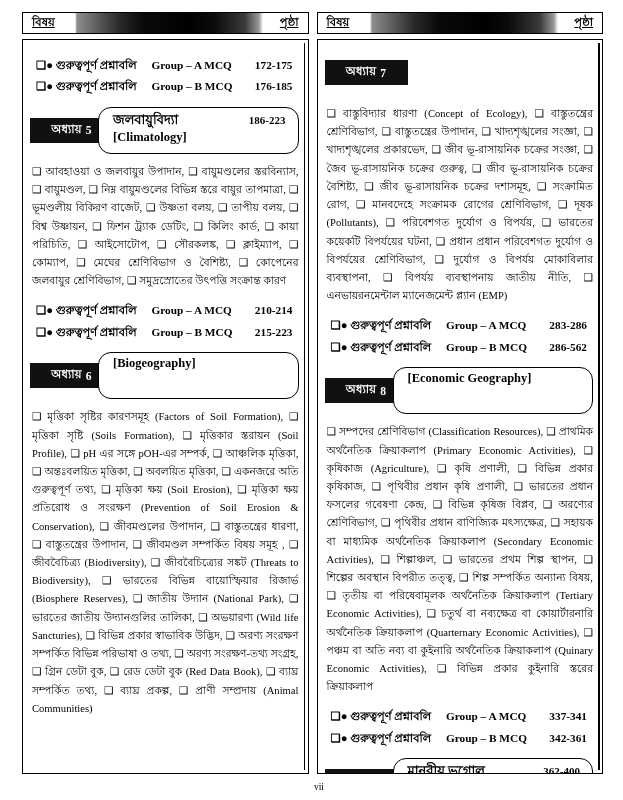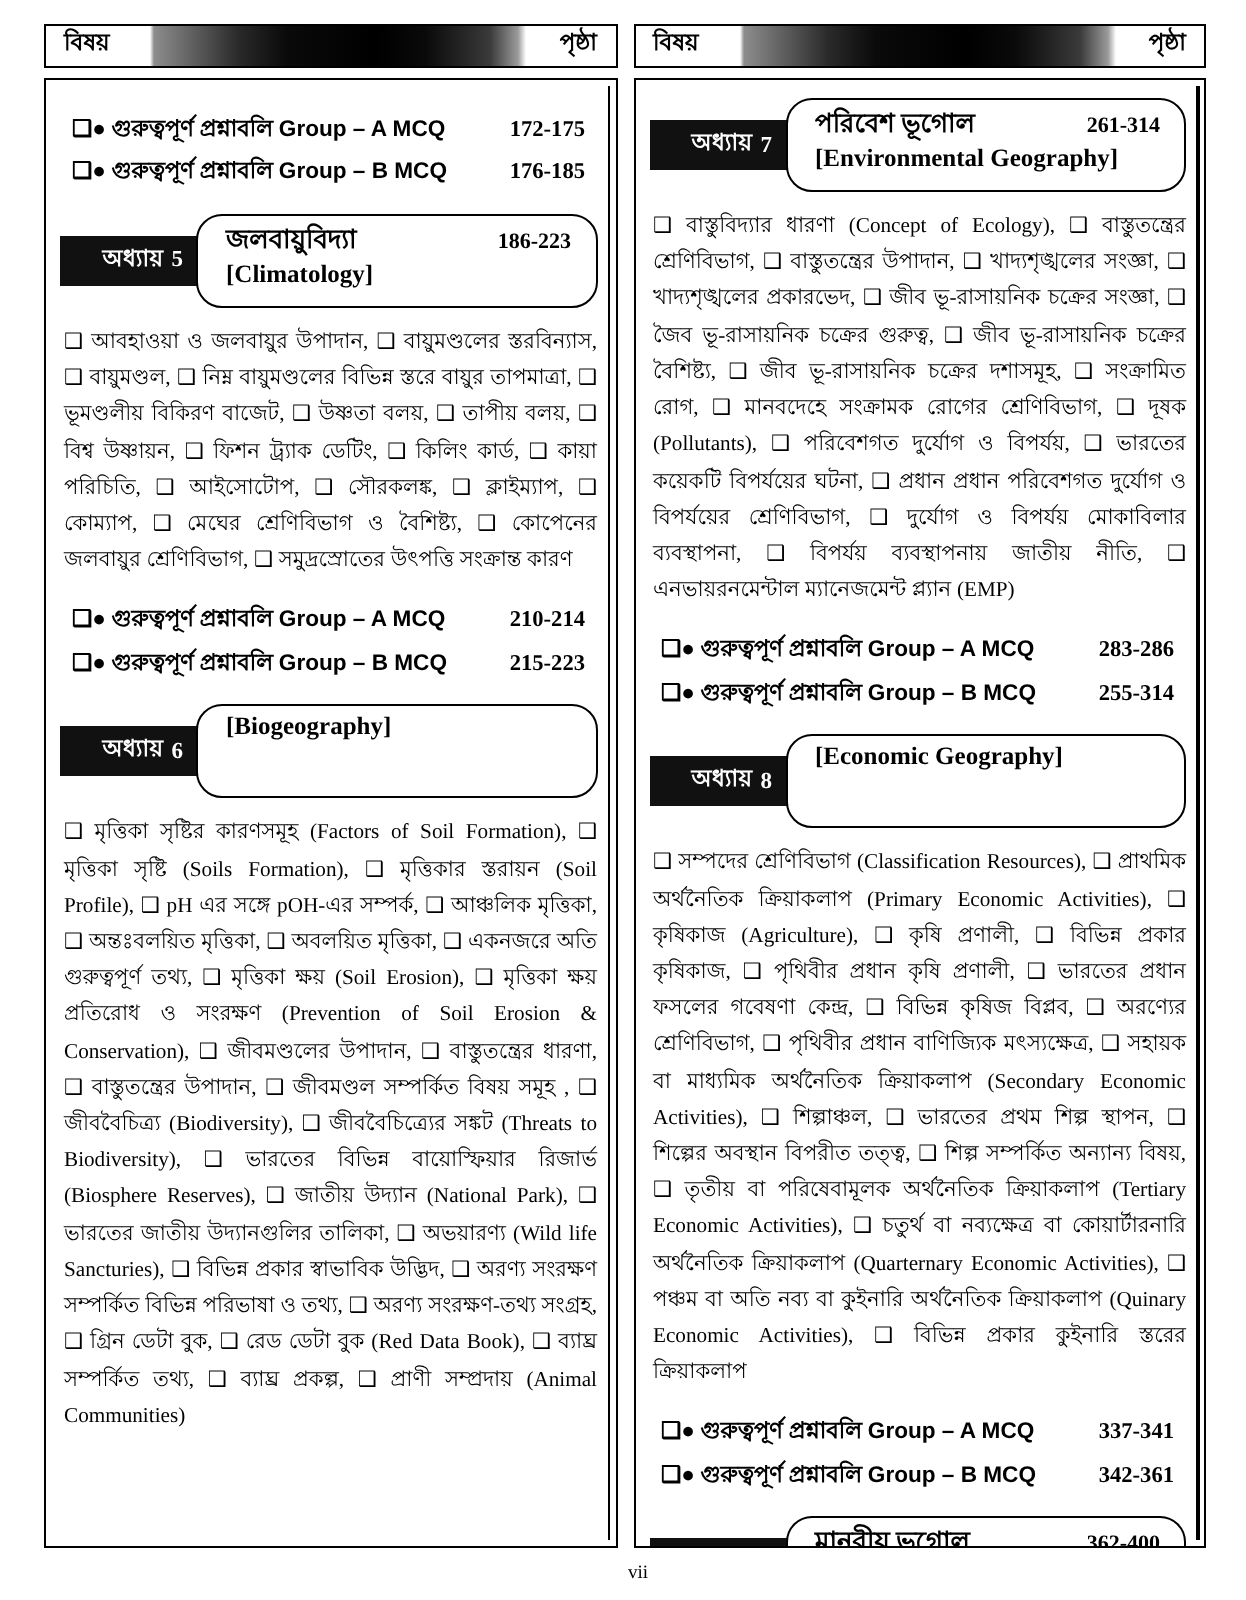--- a/index.html
+++ b/index.html
@@ -52,20 +52,21 @@
   }
   .header-bar .hdr-label {
     font-size: 11.5px;
     font-weight: bold;
     color: #000;
     background: #fff;
     padding: 1px 7px 2px 7px;
     line-height: 1.25;
     white-space: nowrap;
     z-index: 2;
+    text-decoration: underline;
   }
   .header-bar .hdr-left { margin-left: 2px; }
   .header-bar .hdr-right { margin-right: 2px; }
 
   
   .col-frame {
     flex: 1;
     border: 1.4px solid #000;
     position: relative;
     padding: 5px 7px 6px 7px;
@@ -161,22 +162,23 @@
     display: flex;
     align-items: baseline;
     justify-content: space-between;
     font-size: 11.3px;
     font-weight: bold;
     padding: 2.5px 4px 2.5px 6px;
     line-height: 1.5;
   }
   .mcq-label { white-space: nowrap; }
   .mcq-label .grp {
-    font-family: Liberation Sans, sans-serif;
-    font-weight: bold;
+    font-family: Liberation Serif, serif;
+    font-weight: bold;
+    margin-left: 12px;
   }
   .mcq-pages {
     font-family: "Liberation Serif", serif;
     font-weight: bold;
     font-size: 11.3px;
     white-space: nowrap;
     padding-right: 4px;
   }
 
   
@@ -276,43 +278,36 @@
         <span class="hdr-label hdr-right">পৃষ্ঠা</span>
       </div>
 
       <div class="col-frame">
 
         <div class="chapter" style="margin-top:4px;">
           <div class="chapter-tab">
             <span>অধ্যায়</span>
               <span class="ch-num">7</span>
           </div>
-          <div class="chapter-capsule">
-            <div class="chapter-row">
-              <span class="chapter-bn">পরিবেশ ভূগোল</span>
-              <span class="chapter-pages">261-314</span>
-            </div>
-            <div class="chapter-en">[Environmental Geography]</div>
-          </div>
         </div>
 
         <div class="topics">❑ বাস্তুবিদ্যার ধারণা (Concept of Ecology), ❑ বাস্তুতন্ত্রের শ্রেণিবিভাগ, ❑ বাস্তুতন্ত্রের উপাদান, ❑ খাদ্যশৃঙ্খলের সংজ্ঞা, ❑ খাদ্যশৃঙ্খলের প্রকারভেদ, ❑ জীব ভূ-রাসায়নিক চক্রের সংজ্ঞা, ❑ জৈব ভূ-রাসায়নিক চক্রের গুরুত্ব, ❑ জীব ভূ-রাসায়নিক চক্রের বৈশিষ্ট্য, ❑ জীব ভূ-রাসায়নিক চক্রের দশাসমূহ, ❑ সংক্রামিত রোগ, ❑ মানবদেহে সংক্রামক রোগের শ্রেণিবিভাগ, ❑ দূষক (Pollutants), ❑ পরিবেশগত দুর্যোগ ও বিপর্যয়, ❑ ভারতের কয়েকটি বিপর্যয়ের ঘটনা, ❑ প্রধান প্রধান পরিবেশগত দুর্যোগ ও বিপর্যয়ের শ্রেণিবিভাগ, ❑ দুর্যোগ ও বিপর্যয় মোকাবিলার ব্যবস্থাপনা, ❑ বিপর্যয় ব্যবস্থাপনায় জাতীয় নীতি, ❑ এনভায়রনমেন্টাল ম্যানেজমেন্ট প্ল্যান (EMP)</div>
 
         <div class="mcq-list">
           <div class="mcq-row">
             <span class="mcq-label">
               <span>❑● গুরুত্বপূর্ণ প্রশ্নাবলি </span><span class="grp">Group – A MCQ</span>
             </span>
             <span class="mcq-pages">283-286</span>
           </div>
           <div class="mcq-row">
             <span class="mcq-label">
               <span>❑● গুরুত্বপূর্ণ প্রশ্নাবলি </span><span class="grp">Group – B MCQ</span>
             </span>
-            <span class="mcq-pages">255-314</span>
+            <span class="mcq-pages">286-562</span>
           </div>
         </div>
 
         <div class="chapter">
           <div class="chapter-tab">
             <span>অধ্যায়</span>
               <span class="ch-num">8</span>
           </div>
           <div class="chapter-capsule">
             <div class="chapter-en">[Economic Geography]</div>

